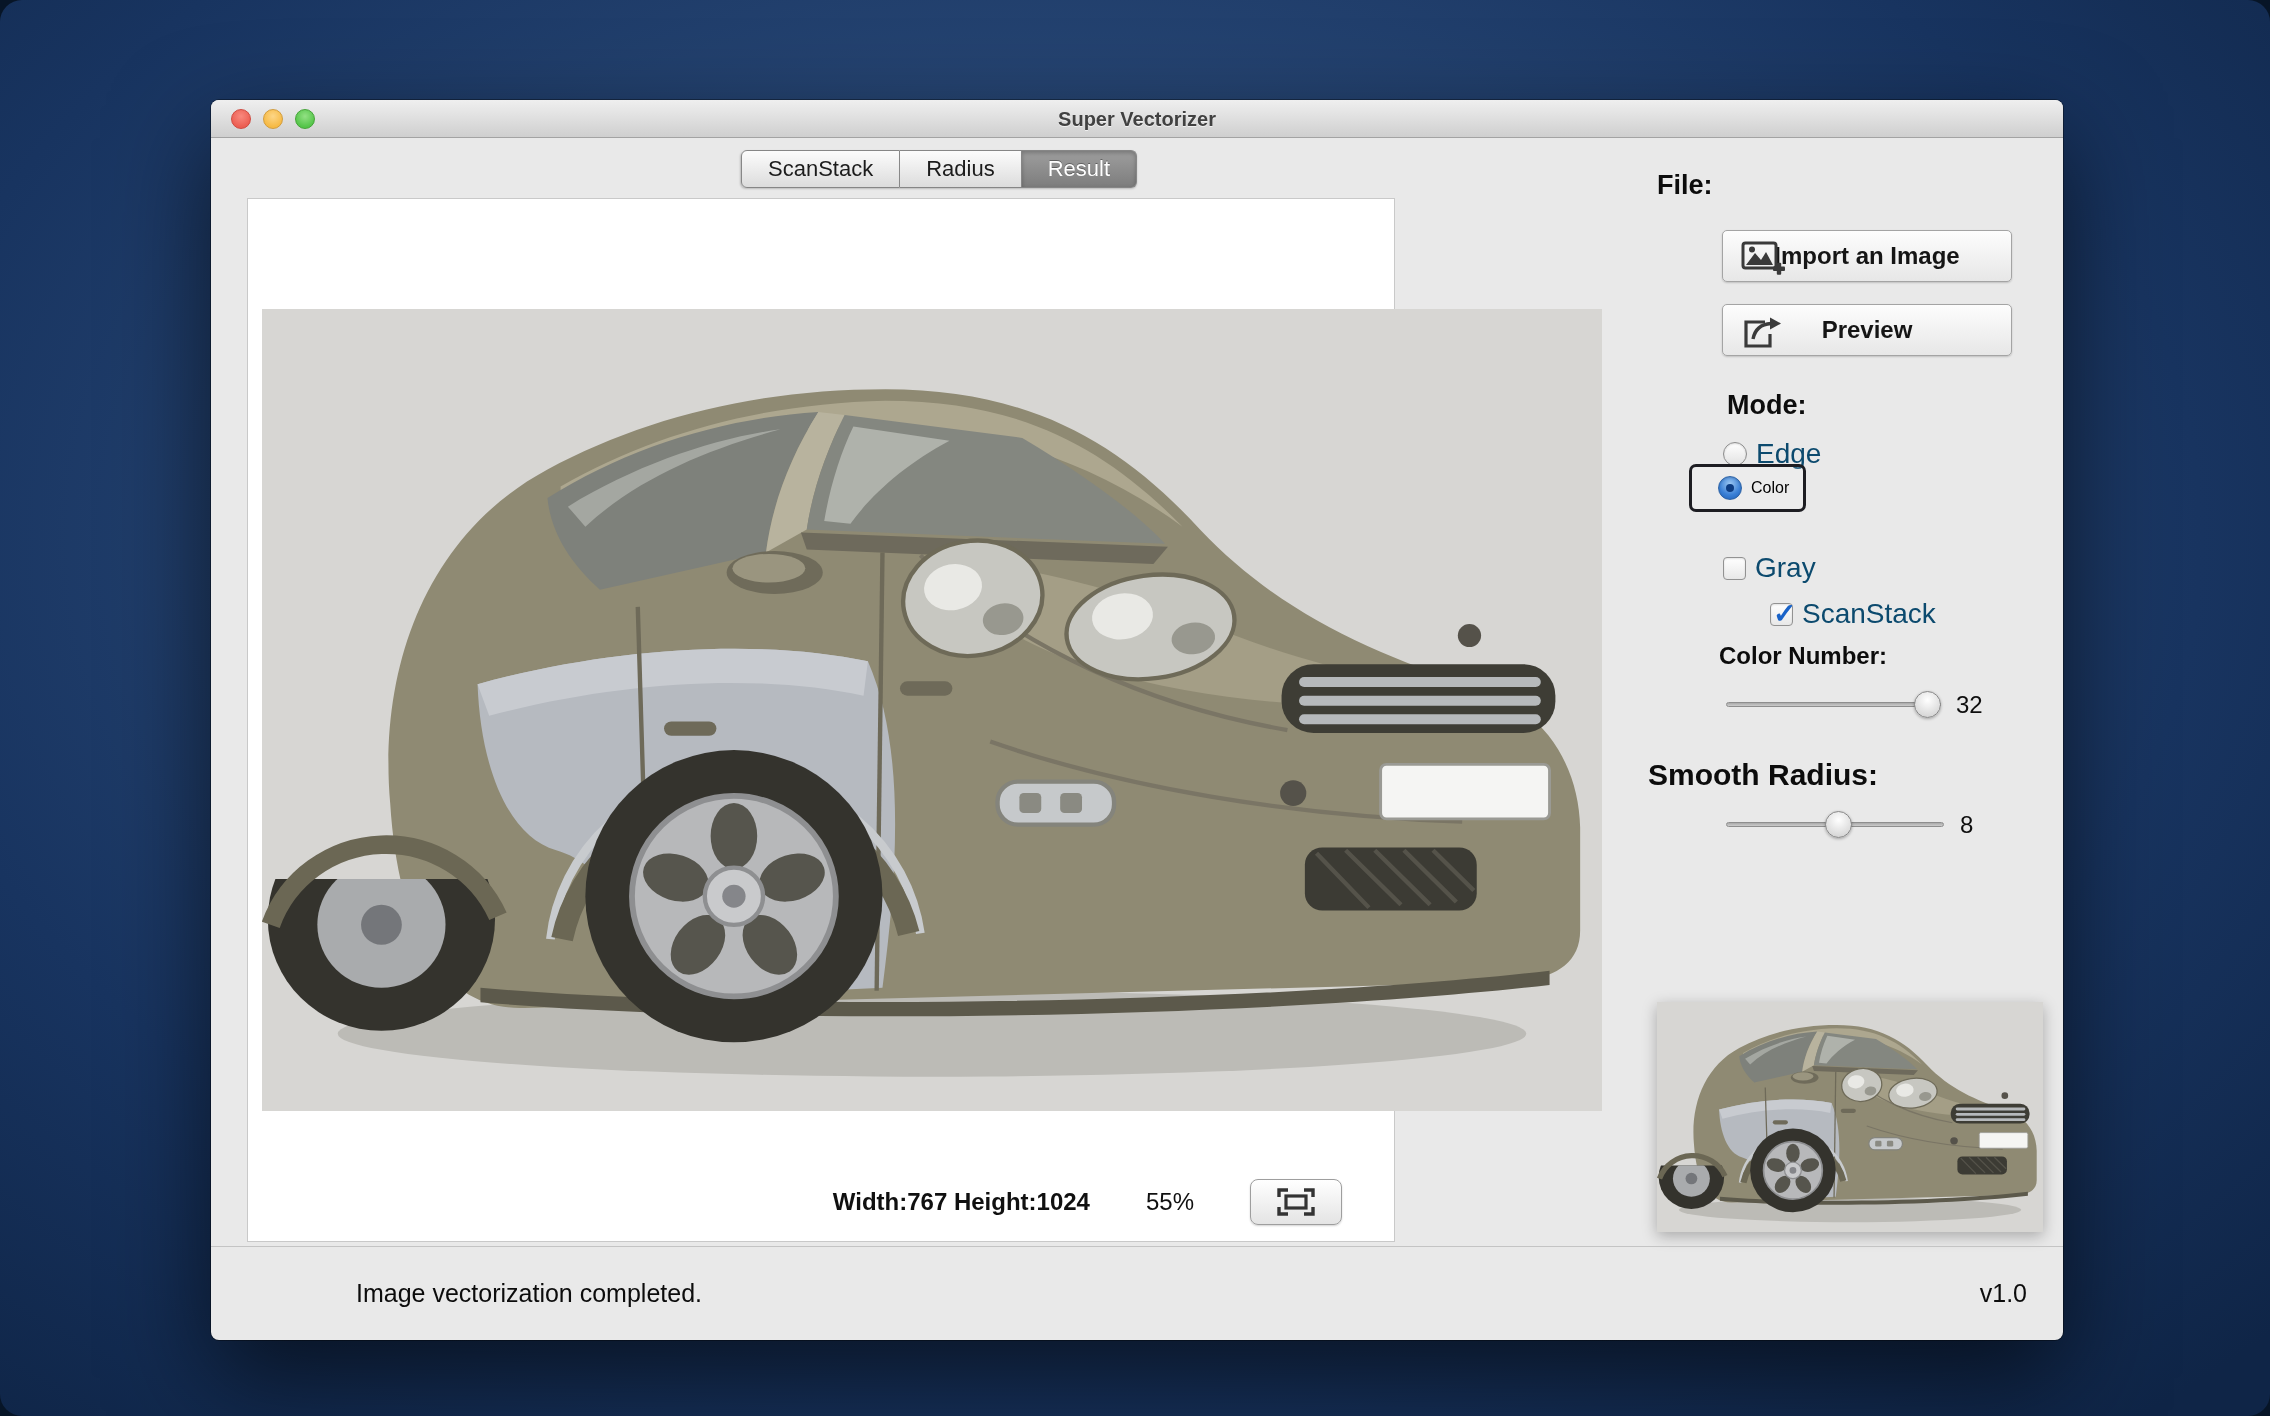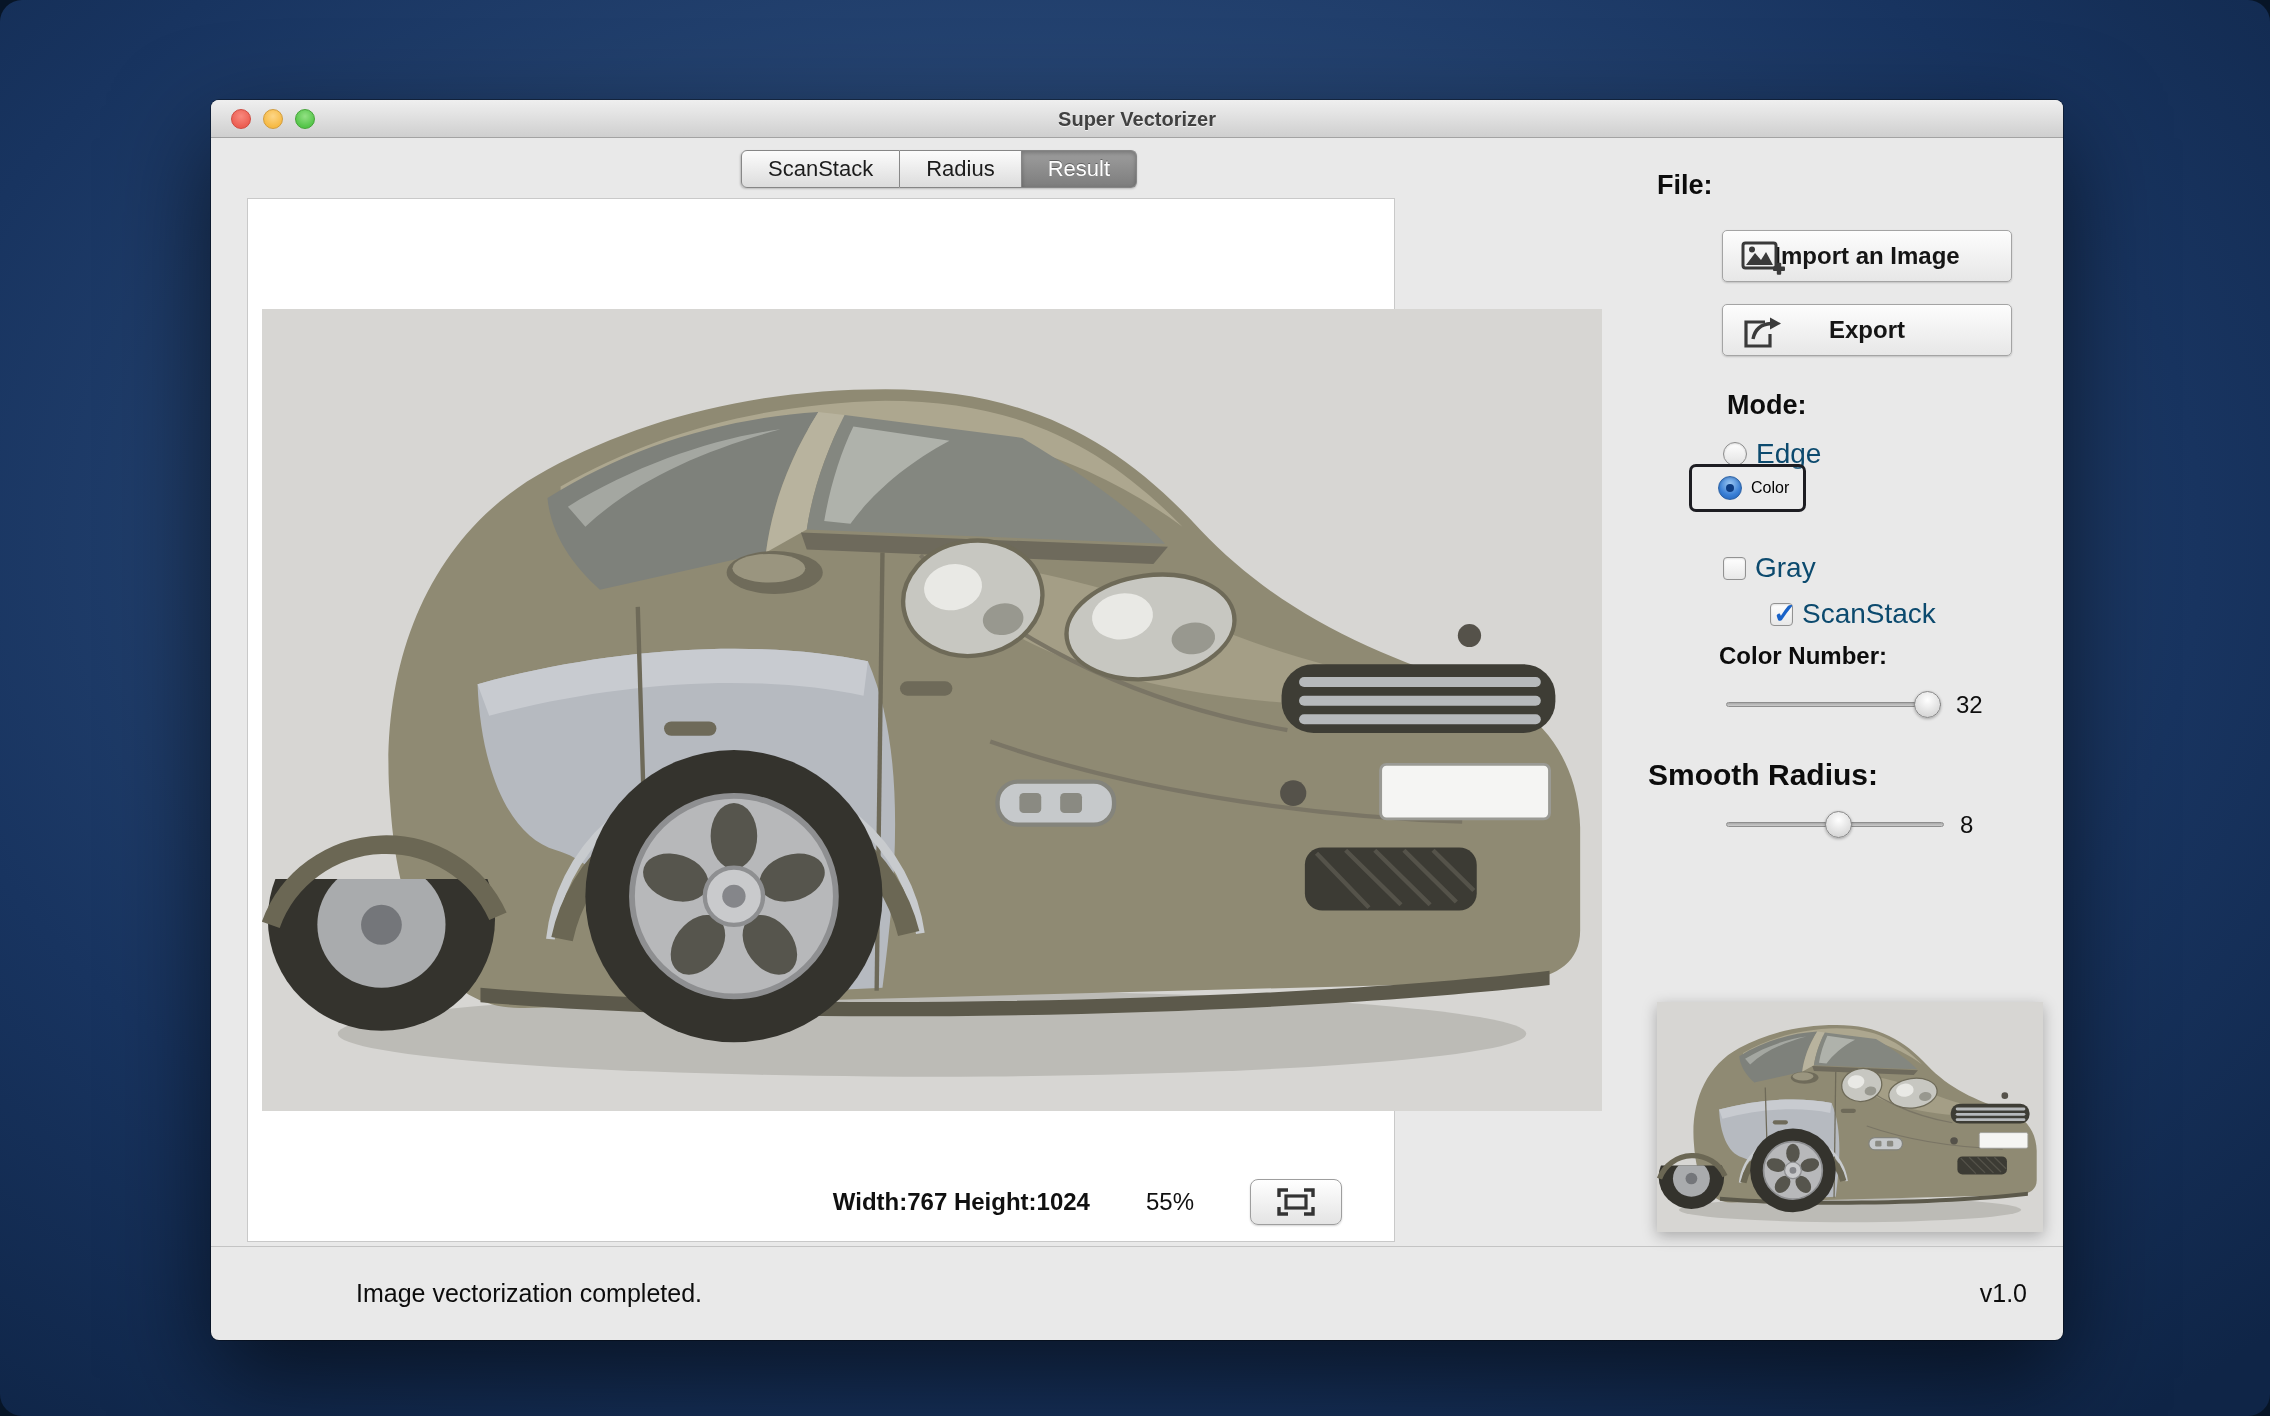--- a/index.html
+++ b/index.html
@@ -269,21 +269,21 @@
       </svg>
       <span class="btn-label">Import an Image</span>
     </div>
 
     <div class="side-button" style="top:204px;">
       <svg class="btn-icon" width="44" height="34" viewBox="0 0 44 34">
         <path d="M24 7 H5 V31 H29 V19" fill="none" stroke="#3a3a3a" stroke-width="3.2"></path>
         <path d="M12 24 C14 14 21 9 30 8.5" fill="none" stroke="#3a3a3a" stroke-width="3.4"></path>
         <path d="M29 2.5 L40 8.5 L29 14.5 Z" fill="#3a3a3a"></path>
       </svg>
-      <span class="btn-label">Export</span>
+      <span class="btn-label">Preview</span>
     </div>
 
     <div class="side-label" style="left:1516px; top:290px;">Mode:</div>
 
     <div class="control-row" style="left:1512px; top:338px;">
       <span class="radio"></span>
       <span class="ctl-label">Edge</span>
     </div>
 
     <div class="highlight-box">

